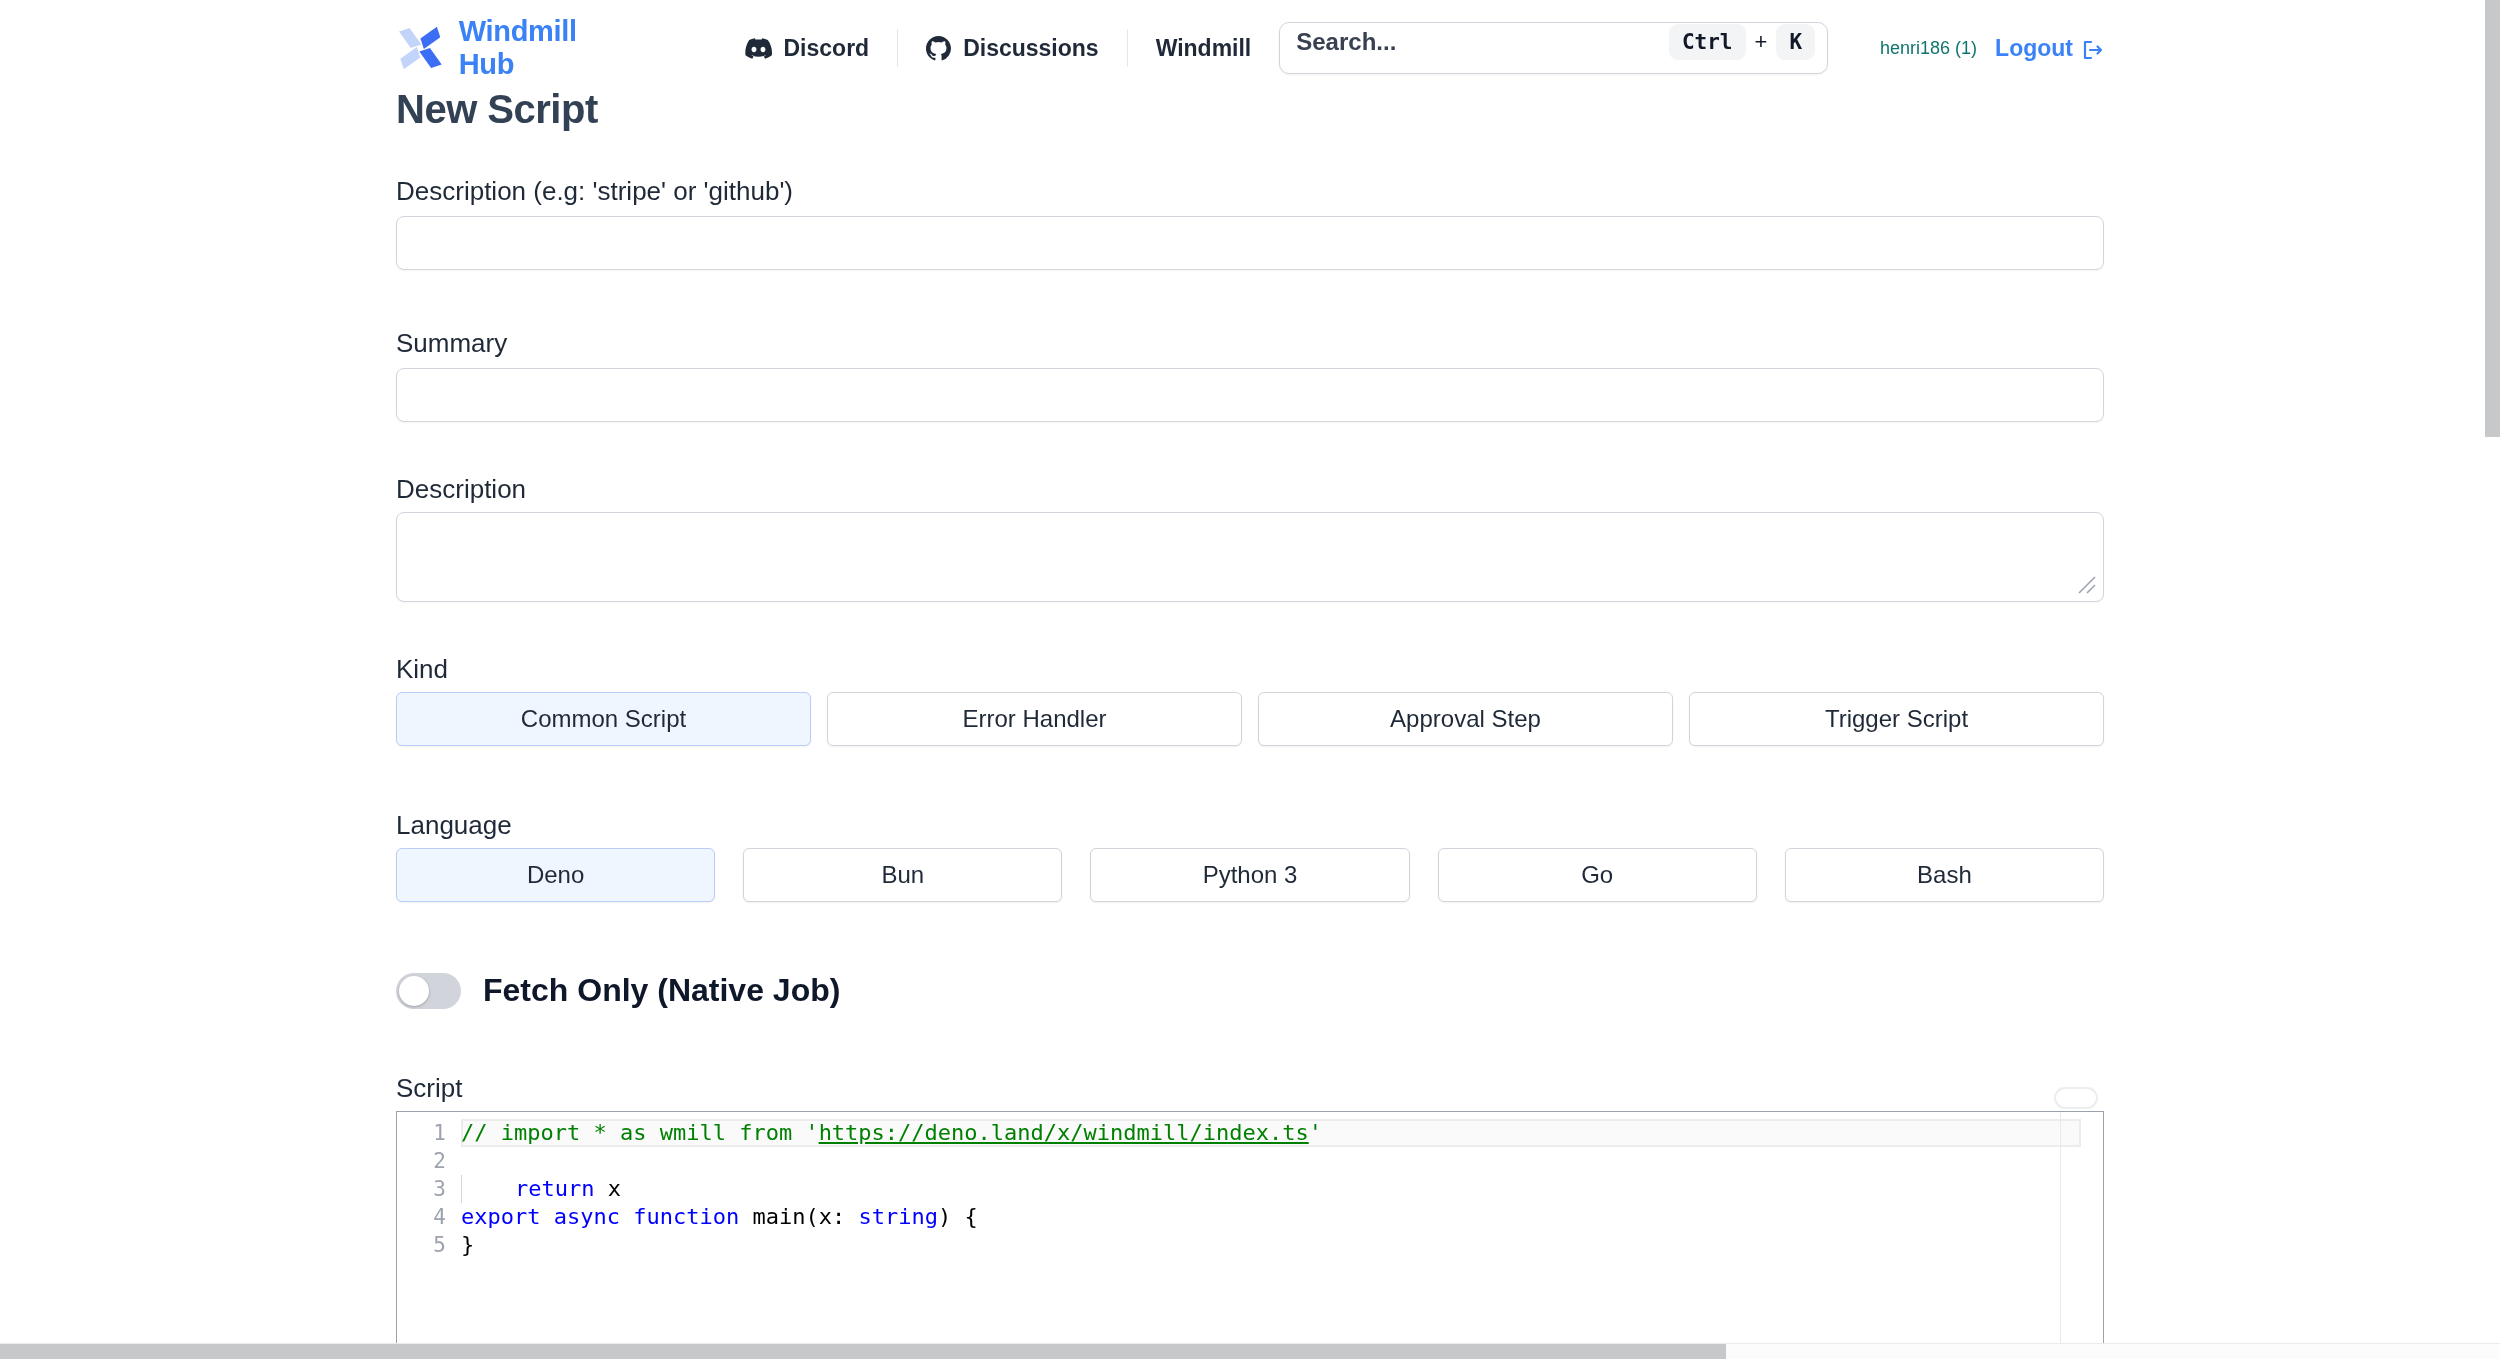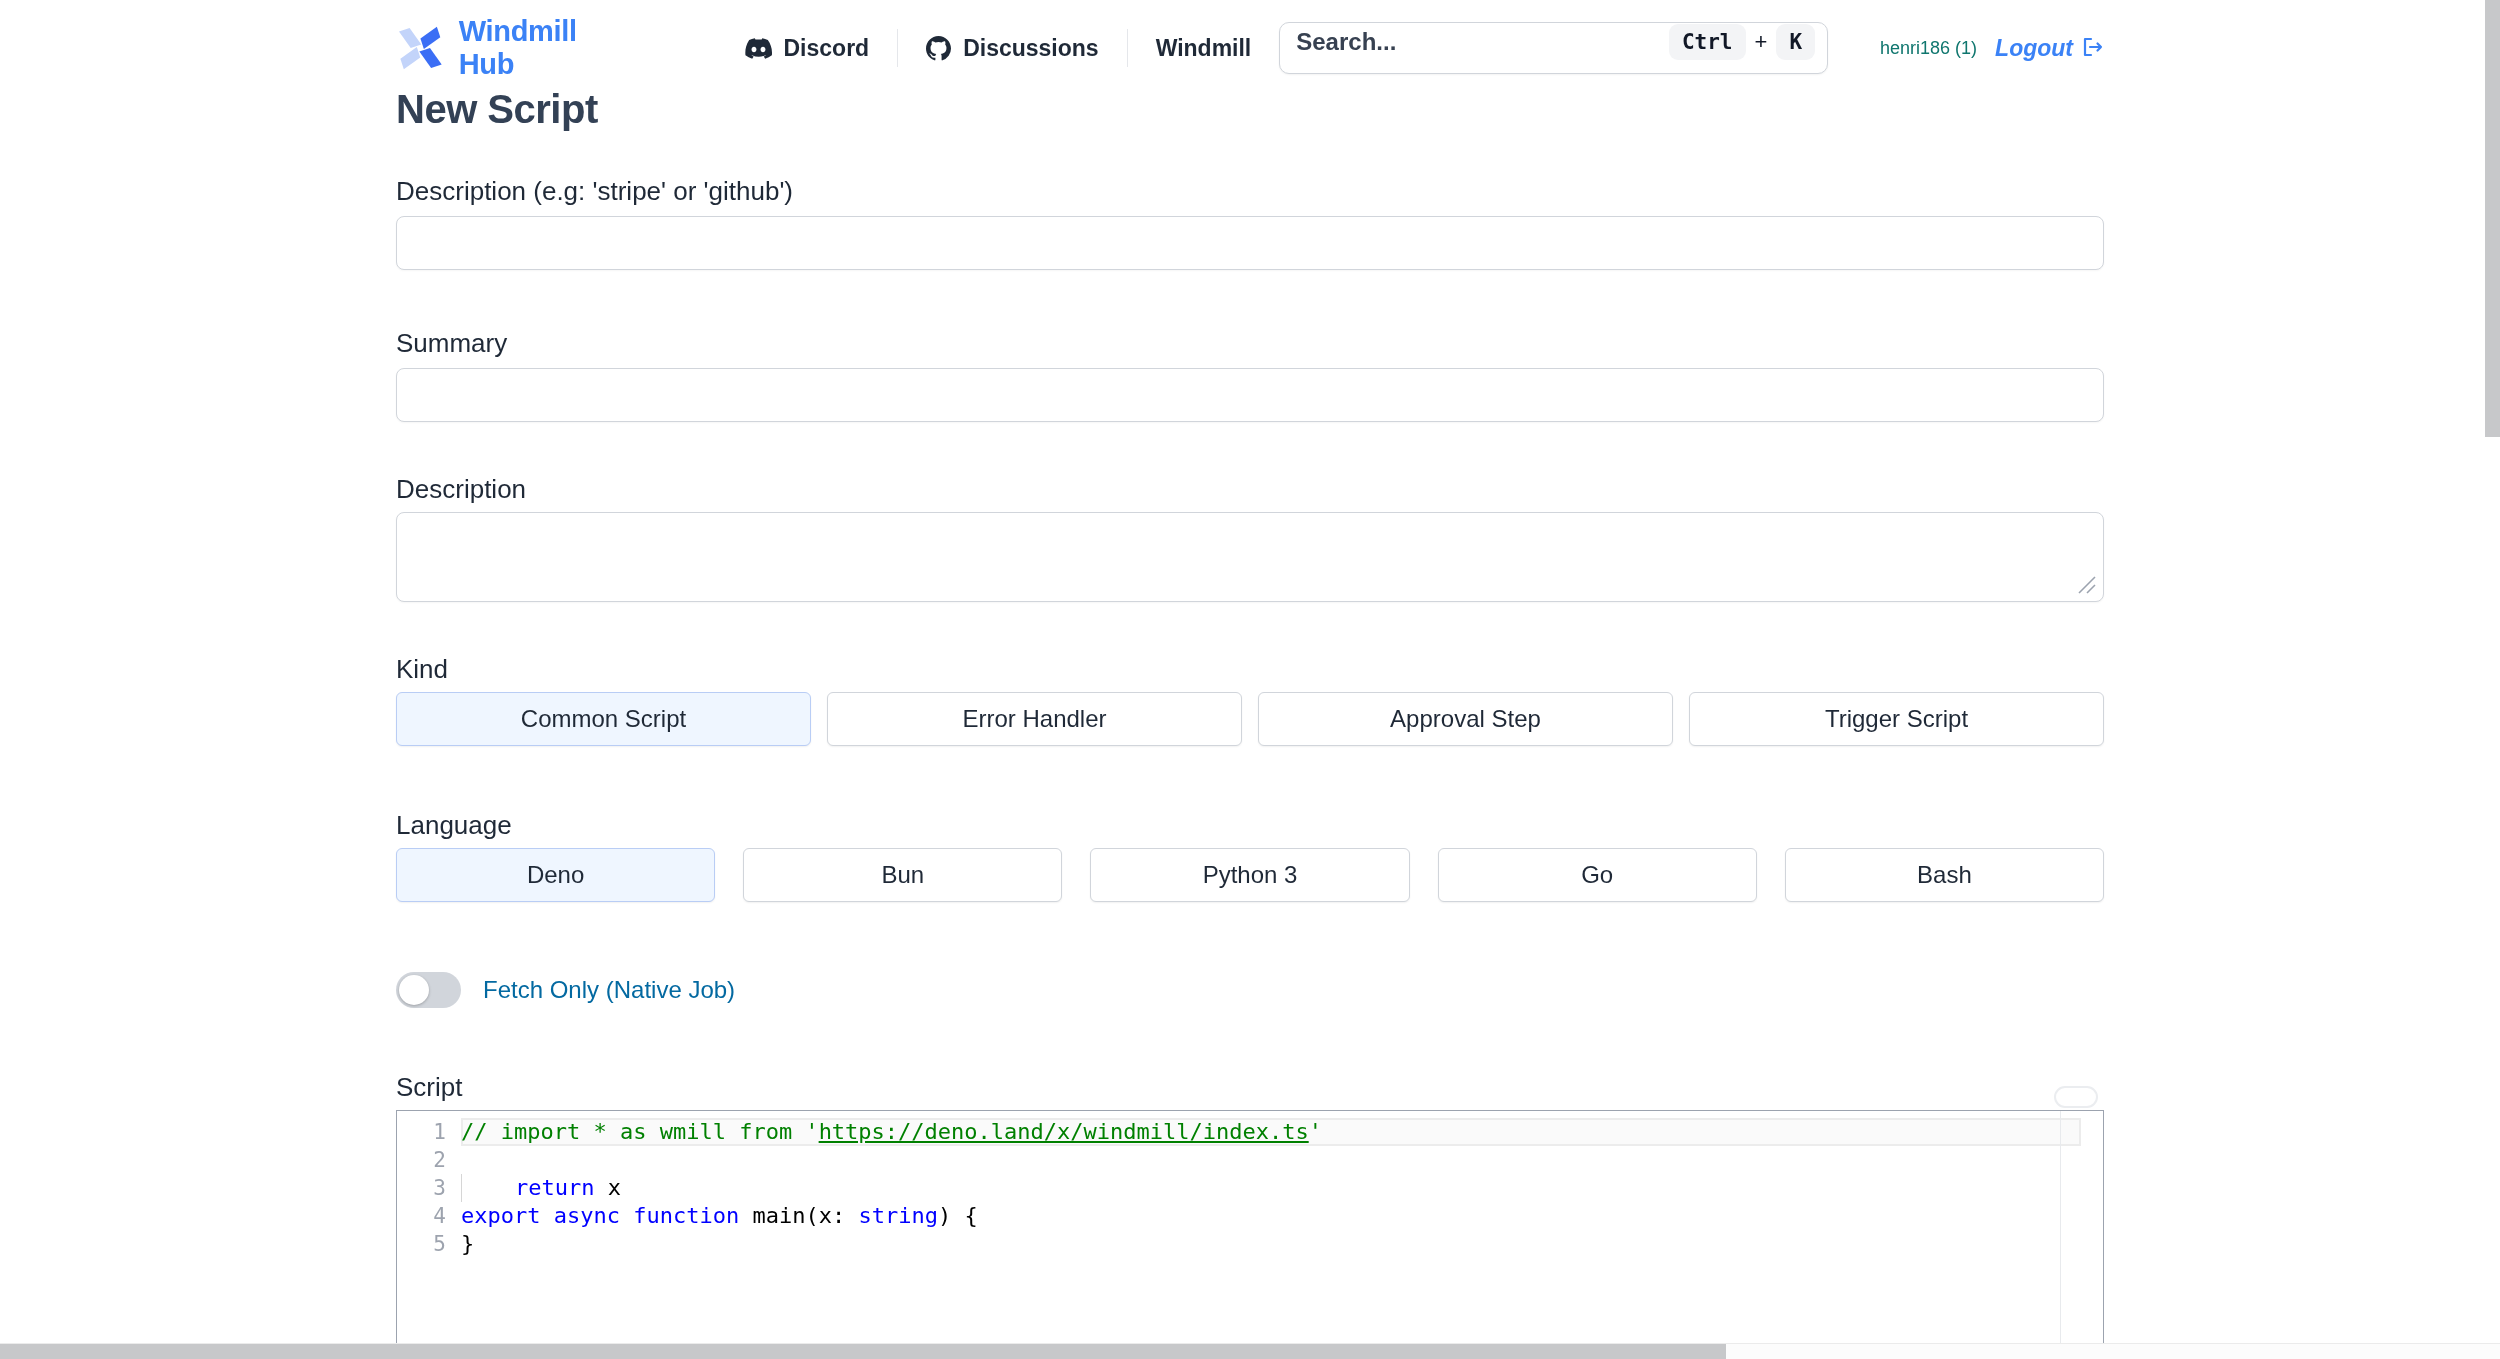--- a/index.html
+++ b/index.html
@@ -23,22 +23,22 @@
     box-shadow:0 1px 2px rgba(0,0,0,0.05); }
   .search-input { border:none; outline:none; flex:1; font-size:24px; font-weight:600;
     color:#374151; font-family:"Liberation Sans", sans-serif; background:transparent; min-width:0; }
   .search-input::placeholder { color:#374151; opacity:1; }
   .kbd-group { display:flex; align-items:center; gap:9px; }
   .kbd { background:#f3f4f6; border-radius:9px; padding:6px 13px; font-family:"DejaVu Sans Mono", monospace;
     font-size:21px; font-weight:700; color:#111827; }
   .kbd-plus { font-size:22px; color:#111827; }
   .userbox { display:flex; align-items:center; gap:18px; margin-left:52px; }
   .username { font-size:18px; color:#0f766e; white-space:nowrap; }
-  .logout { display:flex; align-items:flex-start; gap:7px; font-size:23px; font-weight:600;
-    color:#3b82f6; cursor:pointer; white-space:nowrap;font-style:italic; }
+  .logout { display:flex; align-items:flex-end; gap:7px; font-size:23px; font-weight:600;
+    color:#3b82f6; cursor:pointer; white-space:nowrap; }
 
   
   .page-title { margin-top:8px; font-size:40px; line-height:46px; font-weight:700;
     color:#334155; letter-spacing:-0.5px; }
 
   
   .field-label { font-size:26px; color:#1f2937; line-height:30px; }
   .lbl-integration { margin-top:44px; }
   .field-input { margin-top:10px; width:100%; height:54px; border:1px solid #d1d5db;
     border-radius:8px; background:#fff; box-shadow:0 1px 2px rgba(0,0,0,0.04);
@@ -60,21 +60,21 @@
     font-size:24px; color:#1f2937; display:flex; align-items:center; justify-content:center;
     cursor:pointer; box-shadow:0 1px 2px rgba(0,0,0,0.06); font-family:"Liberation Sans", sans-serif; }
   .choice-btn.selected { background:#eff6ff; border-color:#b9cdf5; }
   .lbl-language { margin-top:64px; }
 
   .toggle-row { margin-top:70px; display:flex; align-items:center; gap:22px; }
   .toggle { position:relative; width:65px; height:36px; border-radius:18px; background:#d1d5db;
     cursor:pointer; flex:0 0 auto; }
   .toggle-knob { position:absolute; left:3px; top:3px; width:30px; height:30px; border-radius:50%;
     background:#fff; box-shadow:0 1px 3px rgba(0,0,0,0.25); }
-  .toggle-label { font-size:24px; font-weight:400; color:#0369a1; }
+  .toggle-label { font-size:32px; font-weight:700; color:#0f172a; }
 
   
   .script-head { margin-top:64px; display:flex; align-items:flex-end; justify-content:space-between; }
   .mini-toggle { width:44px; height:22px; border:2px solid #ebedf0; border-radius:12px;
     background:#fff; margin-right:6px; margin-bottom:-6px; cursor:pointer; }
   .editor { position:relative; margin-top:8px; border:1px solid #9ca3af; height:420px;
     background:#fff; display:flex; overflow:hidden; }
   .editor::after { content:""; position:absolute; top:0; bottom:0; right:42px; width:1px;
     background:#e8eaed; }
   .gutter { width:64px; padding-top:7px; flex:0 0 auto; }

